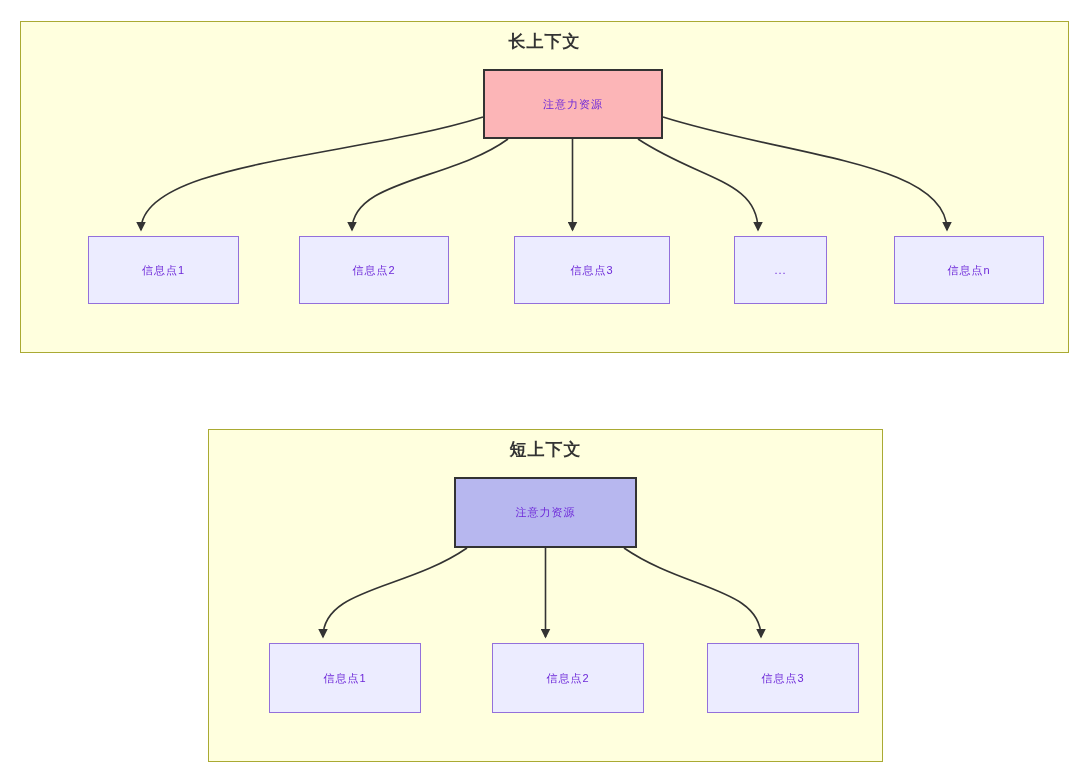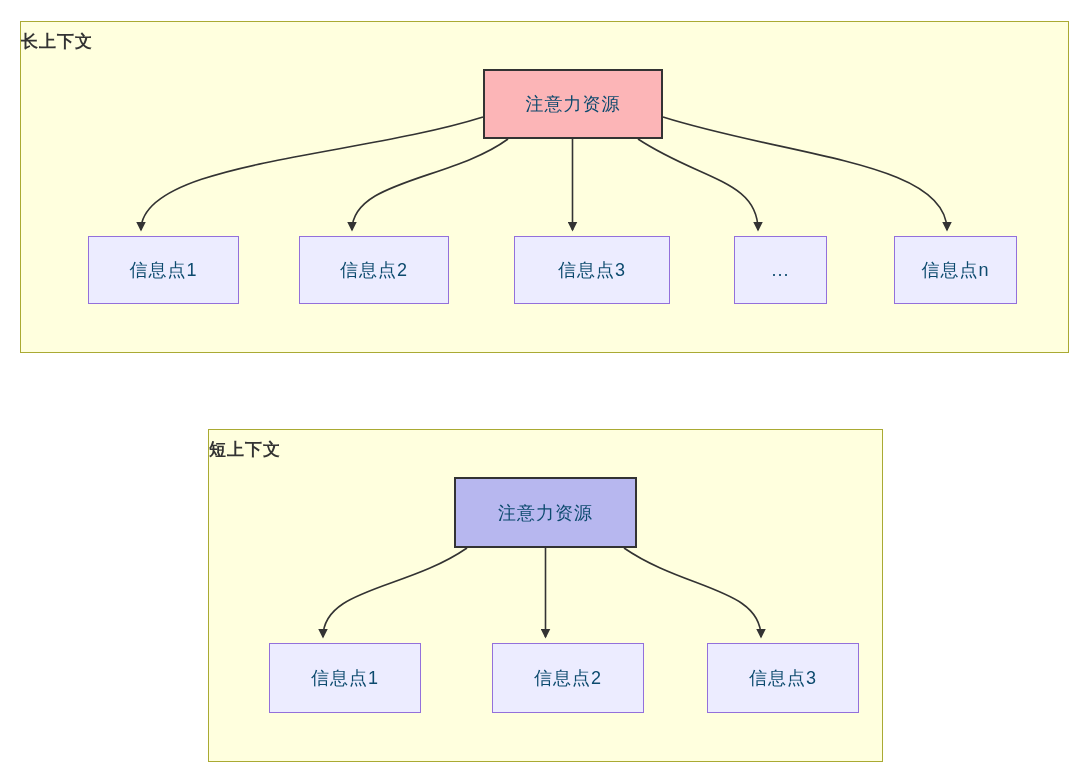--- a/index.html
+++ b/index.html
@@ -20,40 +20,41 @@
     background: #FFFFDE;
     border: 1px solid #AAAA33;
     box-sizing: border-box;
     z-index: 1;
   }
   .cluster-title {
     position: absolute;
     top: 8px;
     left: 0;
     width: 100%;
+    text-align: center;
     font-size: 17px;
     font-weight: 600;
     color: #333333;
     letter-spacing: 1px;
   }
   .edges {
     position: absolute;
     left: 0;
     top: 0;
     z-index: 2;
     pointer-events: none;
   }
   .node {
     position: absolute;
     box-sizing: border-box;
     display: flex;
     align-items: center;
     justify-content: center;
-    font-size: 18px;
-    color: #0c4a6e;
+    font-size: 11px;
+    color: #6d28d9;
     z-index: 3;
     letter-spacing: 1px;
   }
   .node.info {
     background: #ECECFF;
     border: 1.3px solid #9370DB;
     margin-left: 22px;
   }
   .node.attention-long {
     background: #FCB5B7;
@@ -96,21 +97,21 @@
       <path d="M624,548 C685,590 761,588 761,637" marker-end="url(#arrowhead)"></path>
     </g>
   </svg>
 
   <div class="node attention-long" style="left:483px; top:69px; width:180px; height:70px;">注意力资源</div>
 
   <div class="node info" style="left:66px; top:236px; width:151px; height:68px;">信息点1</div>
   <div class="node info" style="left:277px; top:236px; width:150px; height:68px;">信息点2</div>
   <div class="node info" style="left:492px; top:236px; width:156px; height:68px;">信息点3</div>
   <div class="node info" style="left:712px; top:236px; width:93px; height:68px;">...</div>
-  <div class="node info" style="left:872px; top:236px; width:123px; height:68px;">信息点n</div>
+  <div class="node info" style="left:872px; top:236px; width:150px; height:68px;">信息点n</div>
 
   <div class="node attention-short" style="left:454px; top:477px; width:183px; height:71px;">注意力资源</div>
 
   <div class="node info" style="left:247px; top:643px; width:152px; height:70px;">信息点1</div>
   <div class="node info" style="left:470px; top:643px; width:152px; height:70px;">信息点2</div>
   <div class="node info" style="left:685px; top:643px; width:152px; height:70px;">信息点3</div>
 
 </div>
 
 </body></html>

